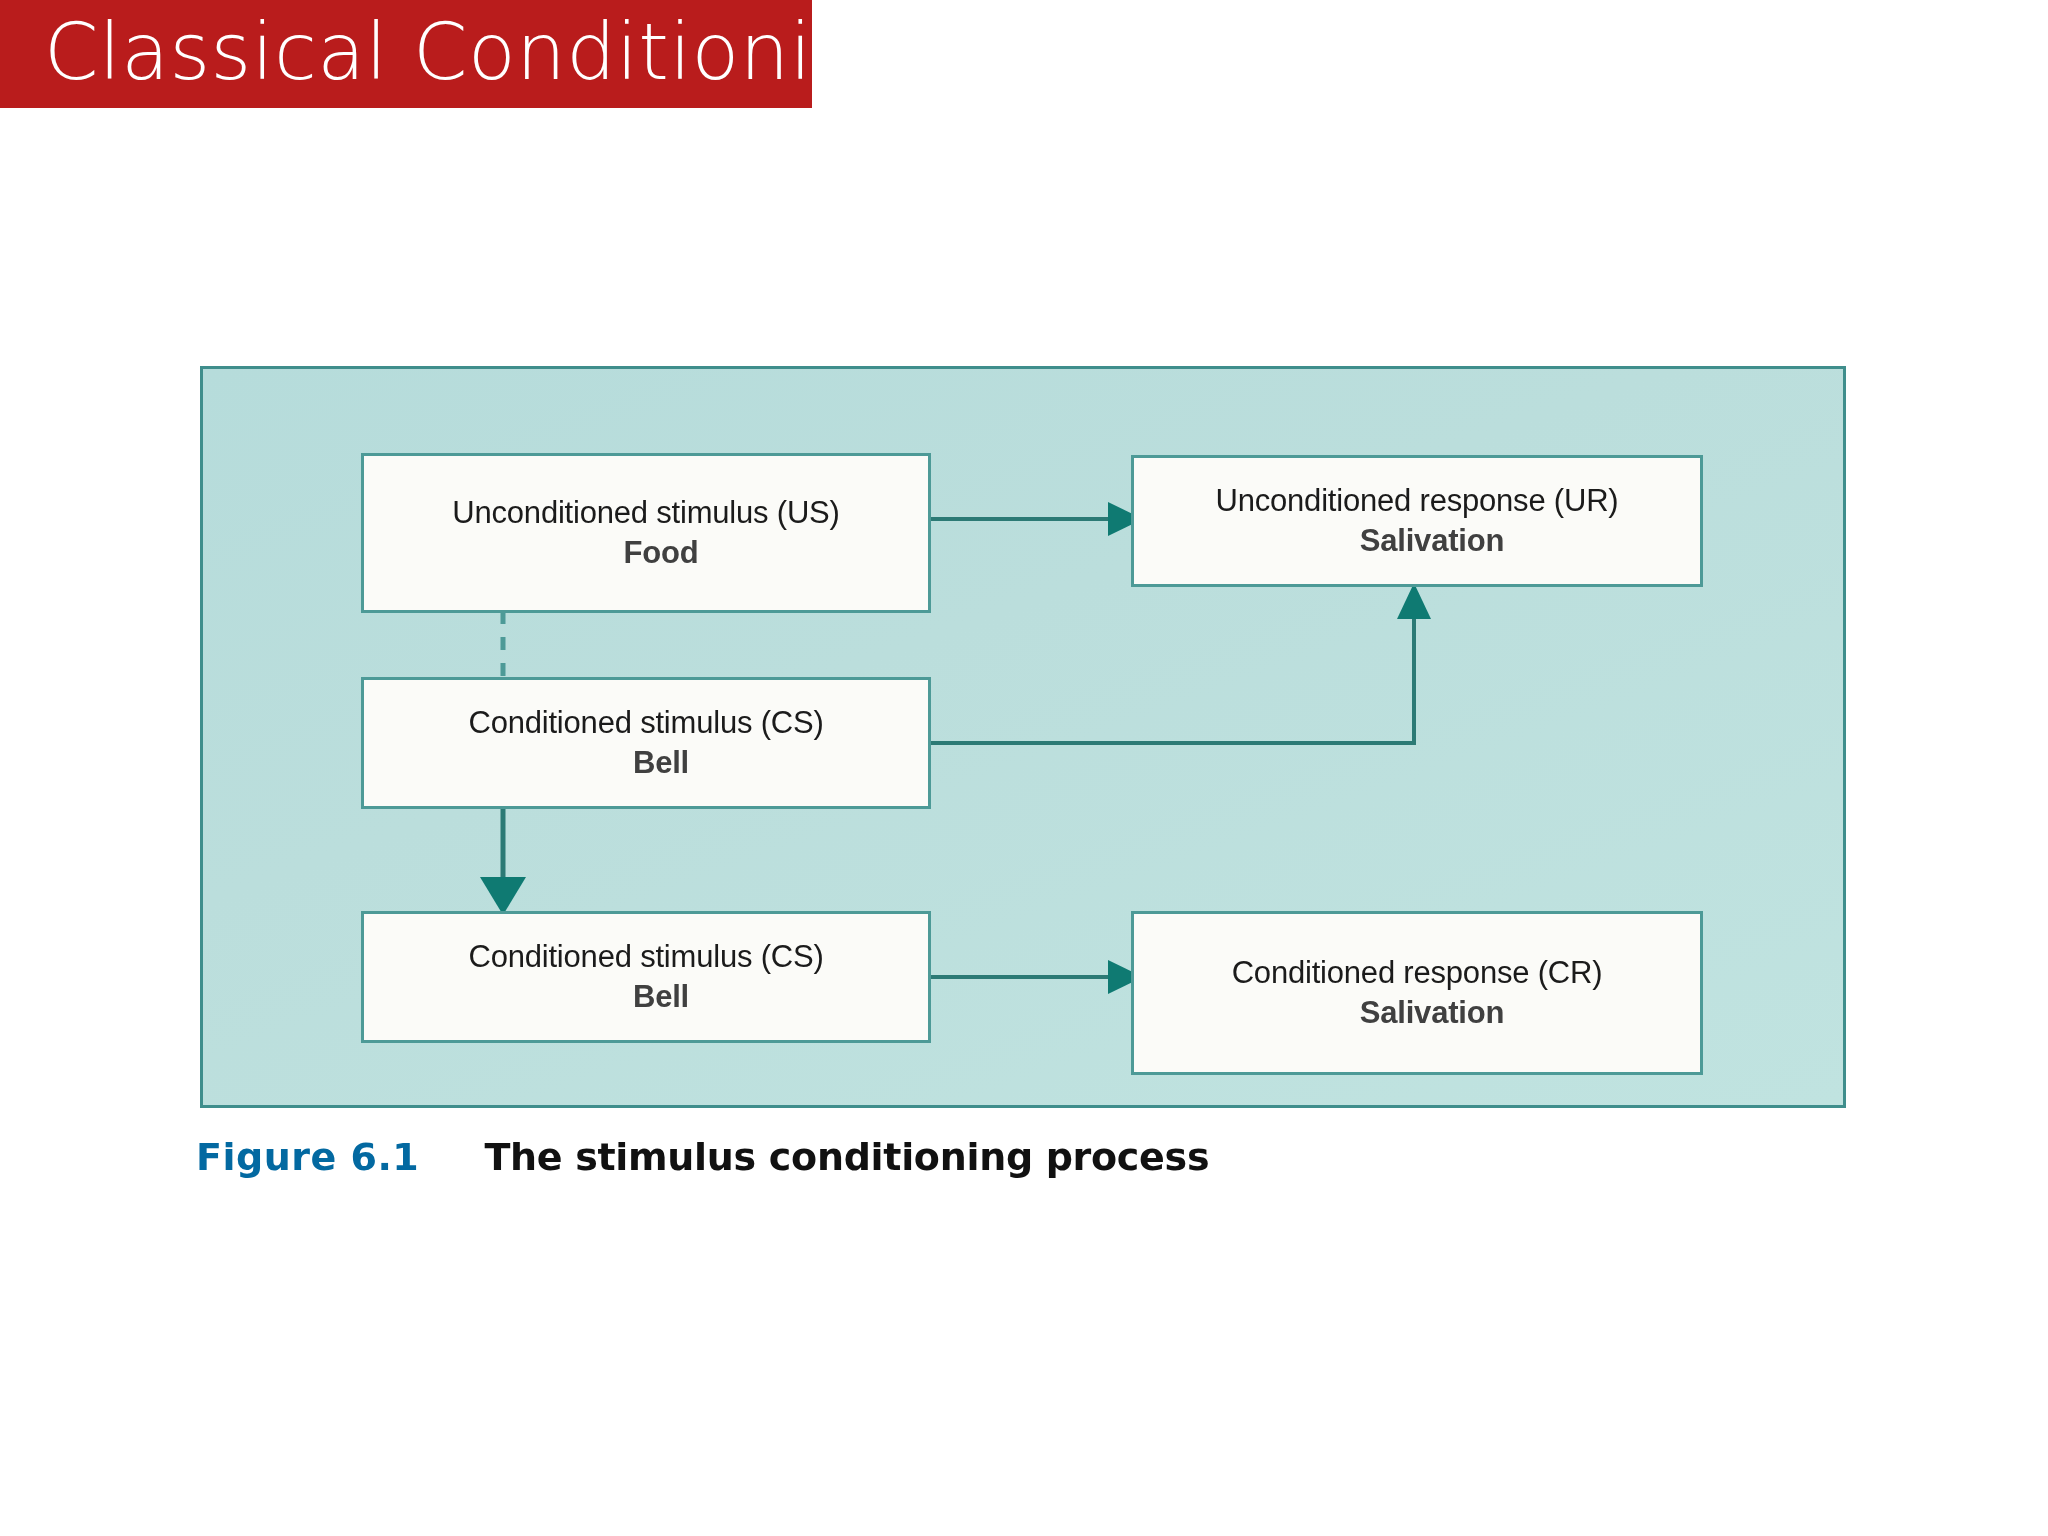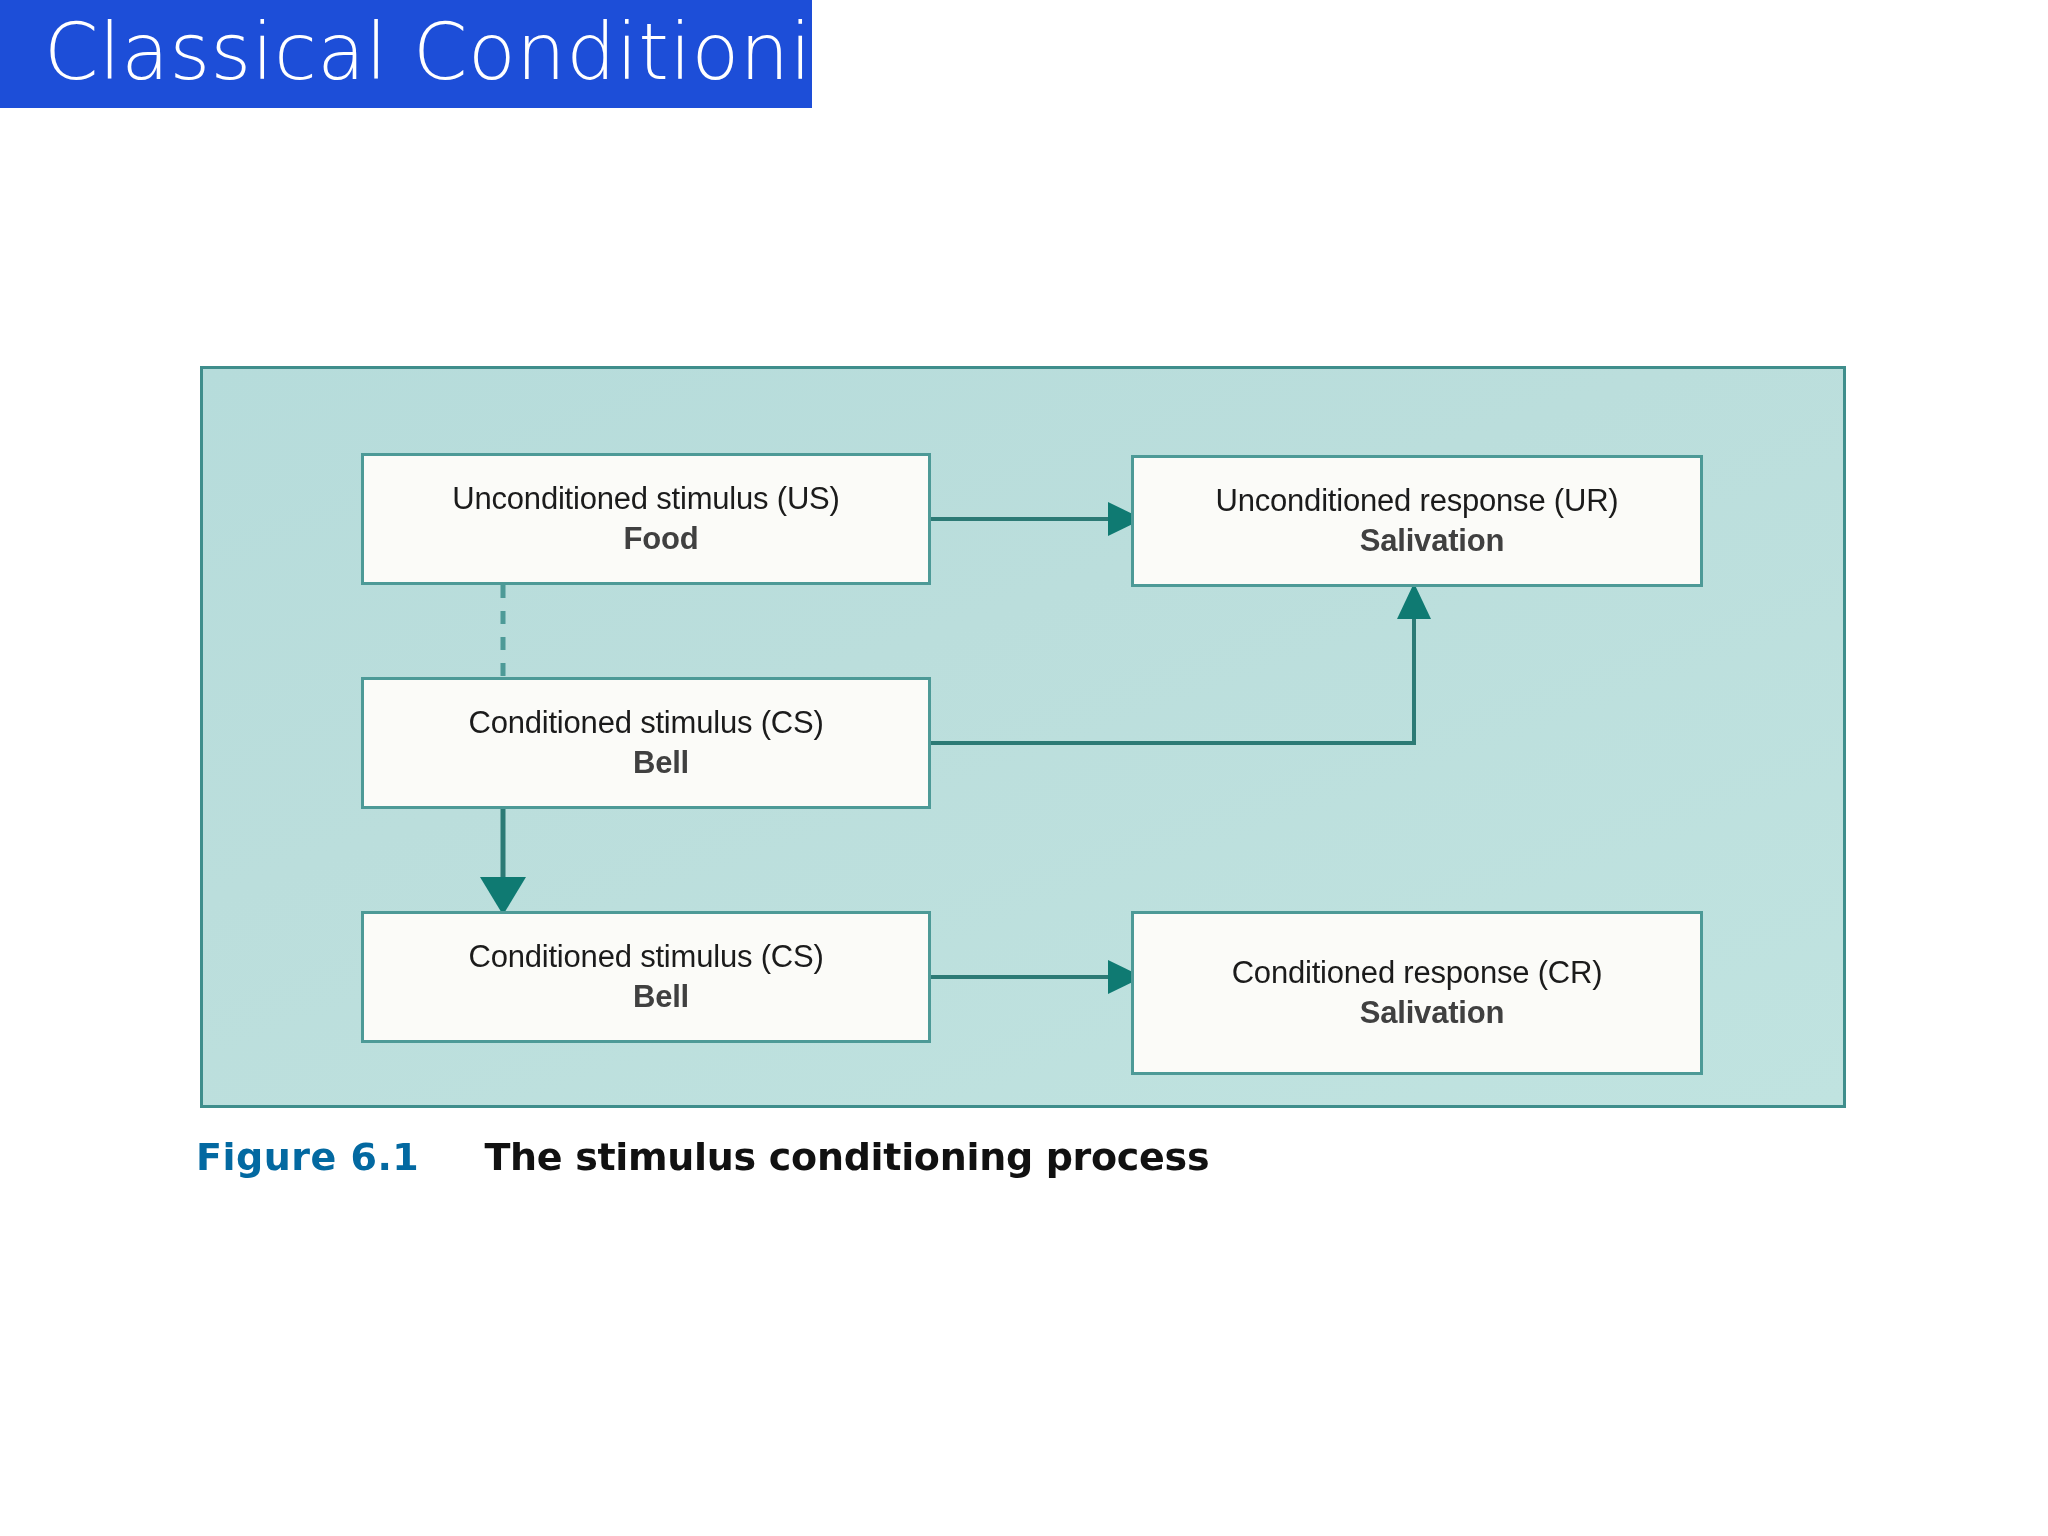--- a/index.html
+++ b/index.html
@@ -15,21 +15,21 @@
     font-family: "Liberation Sans", sans-serif;
   }
 
   
   #title-banner {
     position: absolute;
     left: 0;
     top: 0;
     width: 812px;
     height: 108px;
-    background: #1d4ed8;
+    background: #b91c1c;
     text-align: center;
   }
   #title-text {
     position: absolute;
     left: 44px;
     top: -2px;
     color: #ffffff;
     font-family: "DejaVu Sans", sans-serif;
     font-size: 78px;
     font-weight: 300;
@@ -74,21 +74,21 @@
     color: #404040;
     font-size: 31px;
     font-weight: 700;
     line-height: 1.18;
     letter-spacing: -0.2px;
     white-space: nowrap;
     margin-top: 3px;
     margin-left: 30px;
   }
 
-  #box-us  { left: 158px; top:  84px; width: 570px; height: 132px; }
+  #box-us  { left: 158px; top:  84px; width: 570px; height: 160px; }
   #box-ur  { left: 928px; top:  86px; width: 572px; height: 132px; }
   #box-cs1 { left: 158px; top: 308px; width: 570px; height: 132px; }
   #box-cs2 { left: 158px; top: 542px; width: 570px; height: 132px; }
   #box-cr  { left: 928px; top: 542px; width: 572px; height: 164px; }
 
   
   #connectors {
     position: absolute;
     left: 0;
     top: 0;

